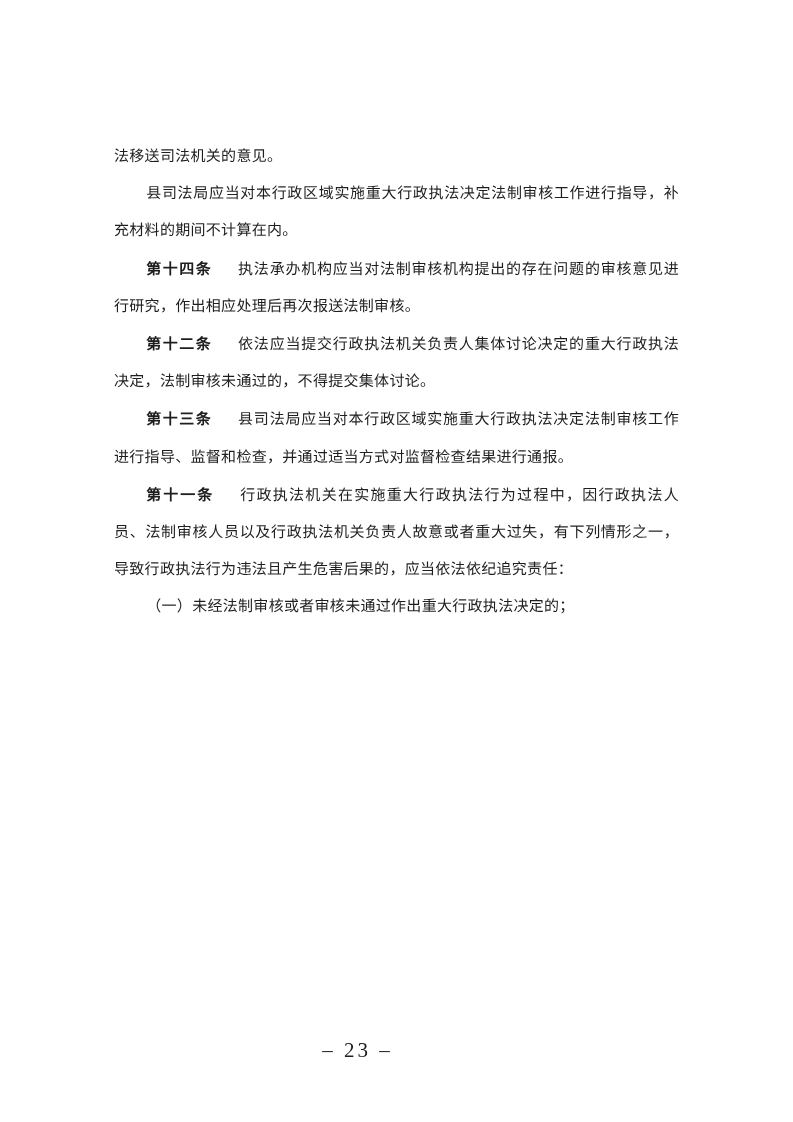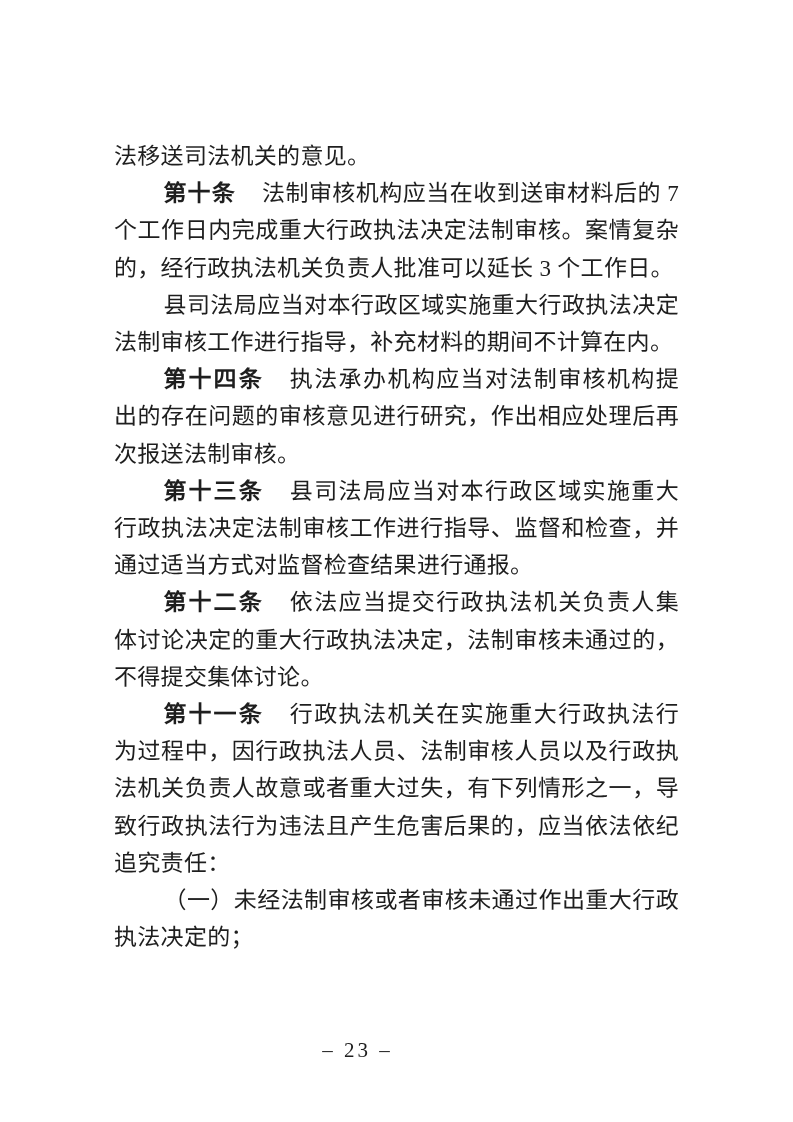--- a/index.html
+++ b/index.html
@@ -18,21 +18,21 @@
   .doc-page {
     position: absolute;
     inset: 0;
     background: #ffffff;
   }
   .text-content {
     position: absolute;
     left: 114px;
     top: 138px;
     width: 565px;
-    font-size: 23px;
+    font-size: 15px;
     line-height: 37.2px;
     text-align: justify;
     text-justify: inter-ideograph;
     letter-spacing: 0.3px;
   }
   p.para {
     margin: 0;
     padding: 0;
     text-indent: 2.15em;
   }
@@ -58,29 +58,28 @@
 </style>
 </head>
 <body>
 
 <div class="doc-page">
 
   <div class="text-content">
 
     <p class="para no-indent"><span>法移送司法机关的意见。</span></p>
 
-    <p class="para"><span class="article-head">第十条</span><span>法制审核机构应当在收到送审材料后的 7 个工作日内完成重大行政执法决定法制审核。案情复杂的，经行政执法机关负责人批准可以延长 3 个工作日。</span></p>
 
     <p class="para"><span>县司法局应当对本行政区域实施重大行政执法决定法制审核工作进行指导，补充材料的期间不计算在内。</span></p>
 
     <p class="para"><span class="article-head">第十四条</span><span>执法承办机构应当对法制审核机构提出的存在问题的审核意见进行研究，作出相应处理后再次报送法制审核。</span></p>
 
+    <p class="para"><span class="article-head">第十二条</span><span>依法应当提交行政执法机关负责人集体讨论决定的重大行政执法决定，法制审核未通过的，不得提交集体讨论。</span></p>
+
     <p class="para"><span class="article-head">第十三条</span><span>县司法局应当对本行政区域实施重大行政执法决定法制审核工作进行指导、监督和检查，并通过适当方式对监督检查结果进行通报。</span></p>
-
-    <p class="para"><span class="article-head">第十二条</span><span>依法应当提交行政执法机关负责人集体讨论决定的重大行政执法决定，法制审核未通过的，不得提交集体讨论。</span></p>
 
     <p class="para"><span class="article-head">第十一条</span><span>行政执法机关在实施重大行政执法行为过程中，因行政执法人员、法制审核人员以及行政执法机关负责人故意或者重大过失，有下列情形之一，导致行政执法行为违法且产生危害后果的，应当依法依纪追究责任：</span></p>
 
     <p class="para"><span>（一）未经法制审核或者审核未通过作出重大行政执法决定的；</span></p>
 
 
   </div>
 
   <div class="page-number">– 23 –</div>
 

